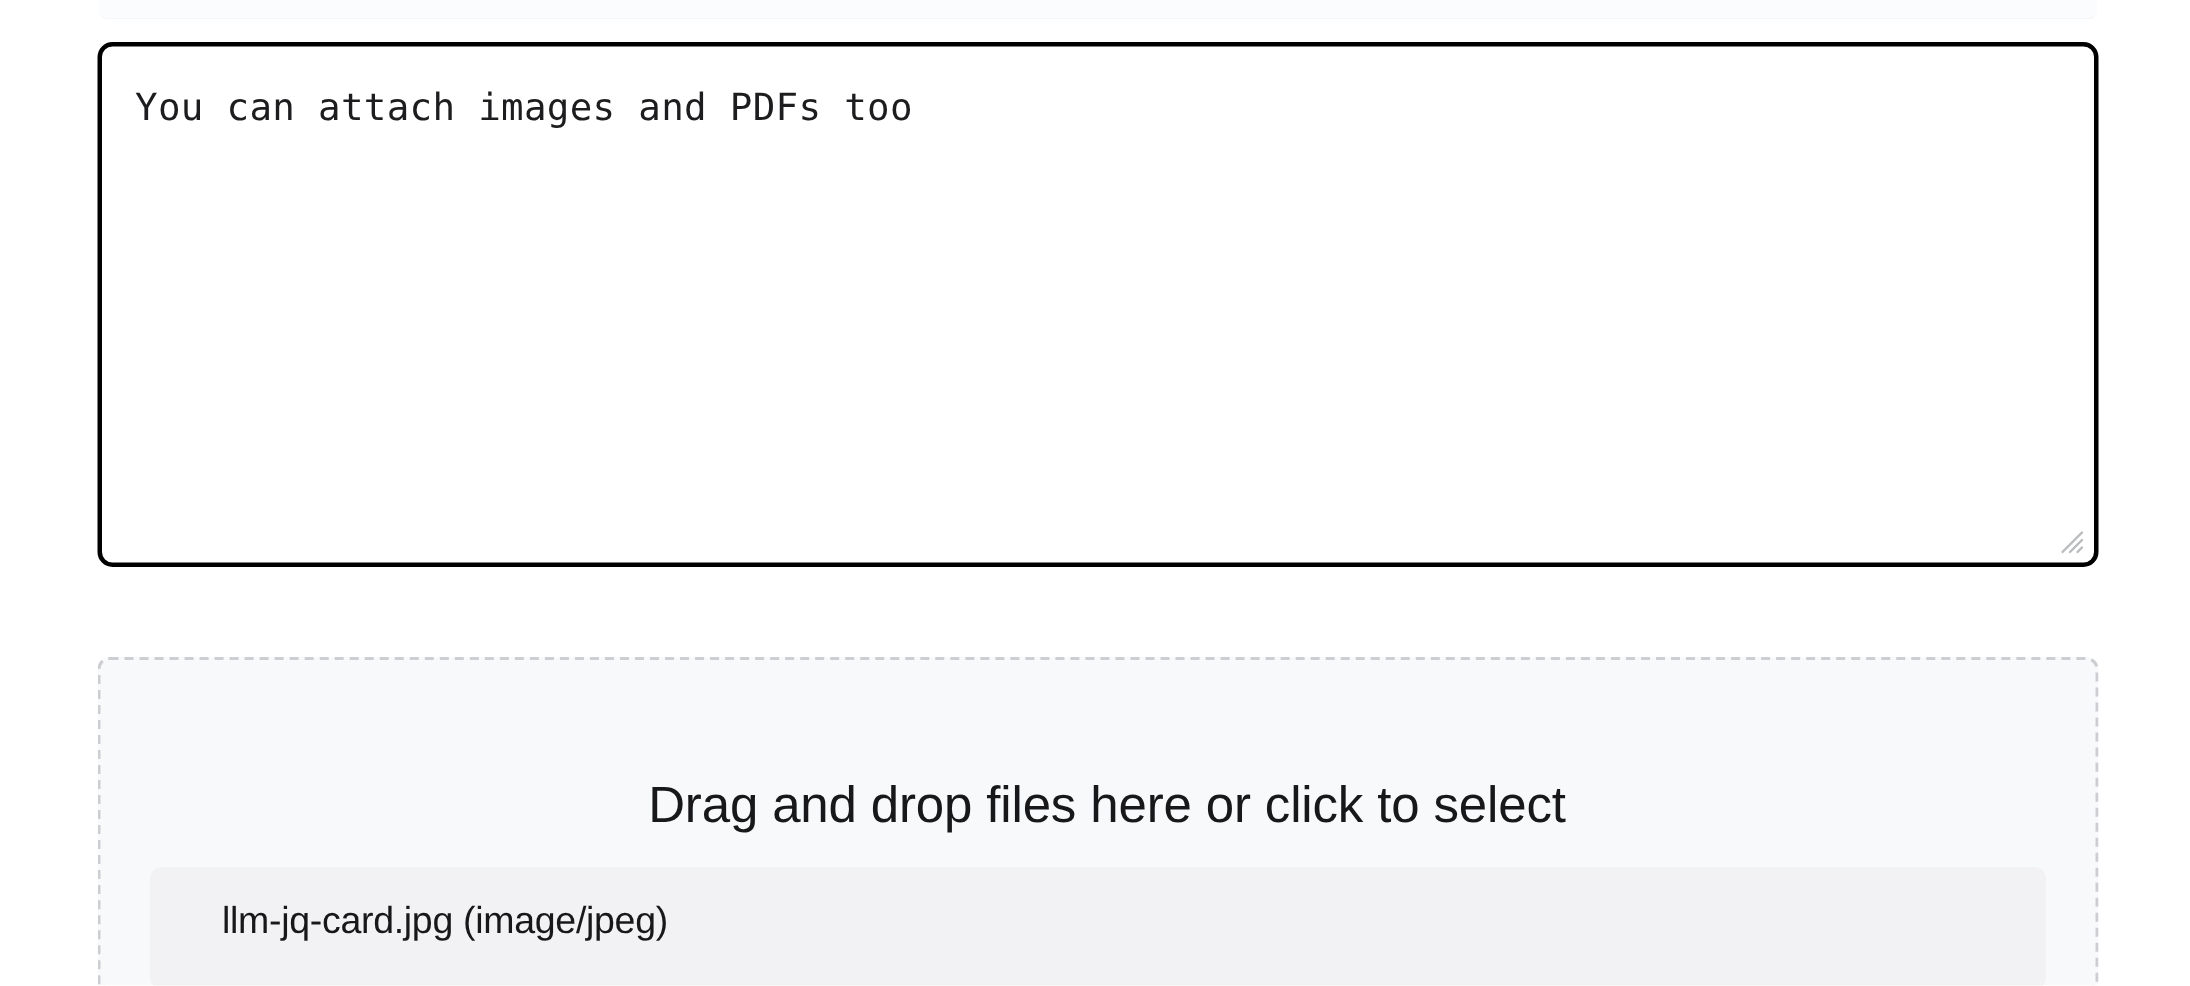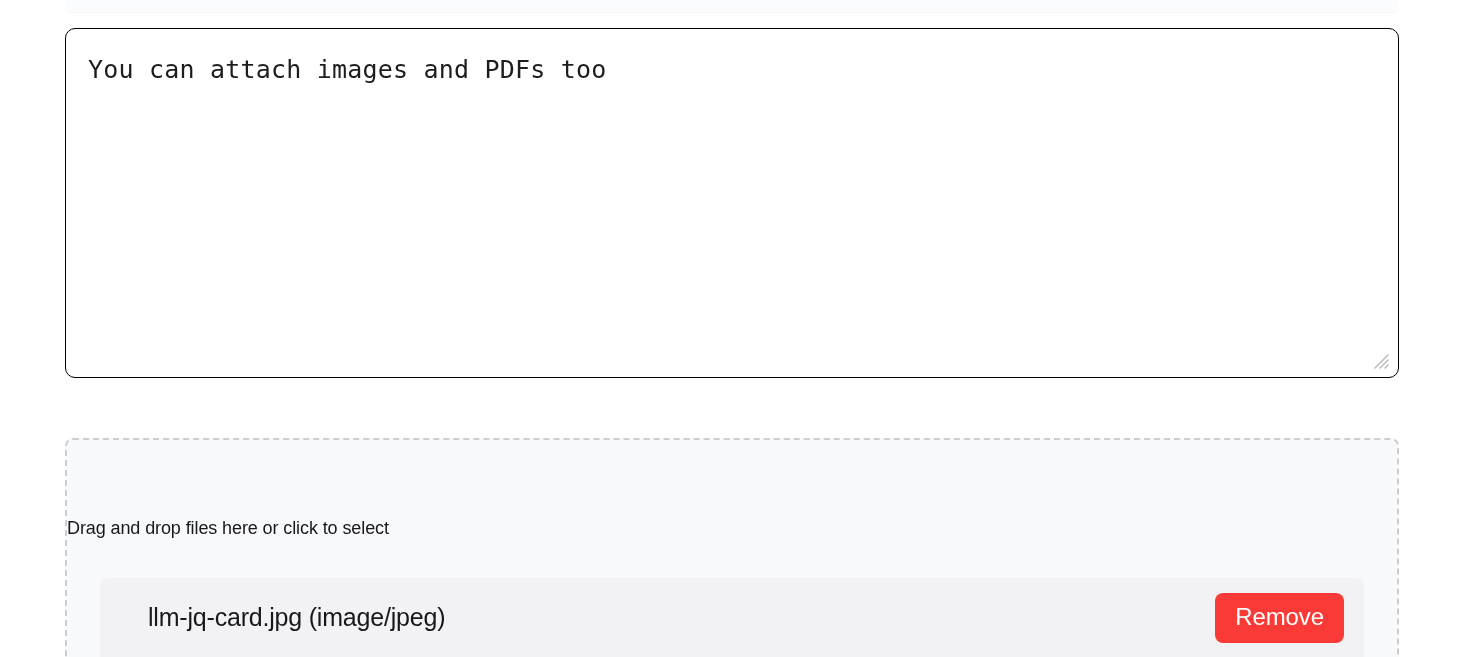--- a/index.html
+++ b/index.html
@@ -39,21 +39,21 @@
     position: absolute;
     left: 65px;
     top: 28px;
     width: 1334px;
     height: 350px;
   }
   .prompt-area {
     box-sizing: border-box;
     width: 100%;
     height: 100%;
-    border: 1px solid #000000;
+    border: 3px solid #000000;
     border-radius: 10px;
     background: #ffffff;
     resize: none;
     outline: none;
     padding: 24px 22px 18px 22px;
     font-family: "DejaVu Sans Mono", "Liberation Mono", monospace;
     font-size: 25px;
     line-height: 1.35;
     letter-spacing: 0.2px;
     color: #1d1d1f;
@@ -76,24 +76,25 @@
     width: 1334px;
     height: 219px;
     box-sizing: border-box;
     border: 2px dashed #ccced2;
     border-bottom: none;
     border-radius: 8px 8px 0 0;
     background: #f8f9fb;
   }
   .dropzone-hint {
     position: absolute;
-    left: 0;
+    left: 12px;
     right: 0;
     top: 78px;
-    font-size: 18px;
+    text-align: center;
+    font-size: 34px;
     color: #18181b;
     font-family: "Liberation Sans", sans-serif;
     letter-spacing: -0.1px;
   }
 
   .file-list {
     position: absolute;
     left: 33px;
     right: 33px;
     top: 138px;
@@ -151,18 +152,17 @@
       </svg>
     </span>
   </div>
 
   <div class="dropzone">
     <div class="dropzone-hint">Drag and drop files here or click to select</div>
 
     <div class="file-list">
       <div class="file-row">
         <span class="file-name">llm-jq-card.jpg (image/jpeg)</span>
-        <button class="remove-btn">Remove</button>
       </div>
     </div>
   </div>
 
 </div>
 
 </body></html>

